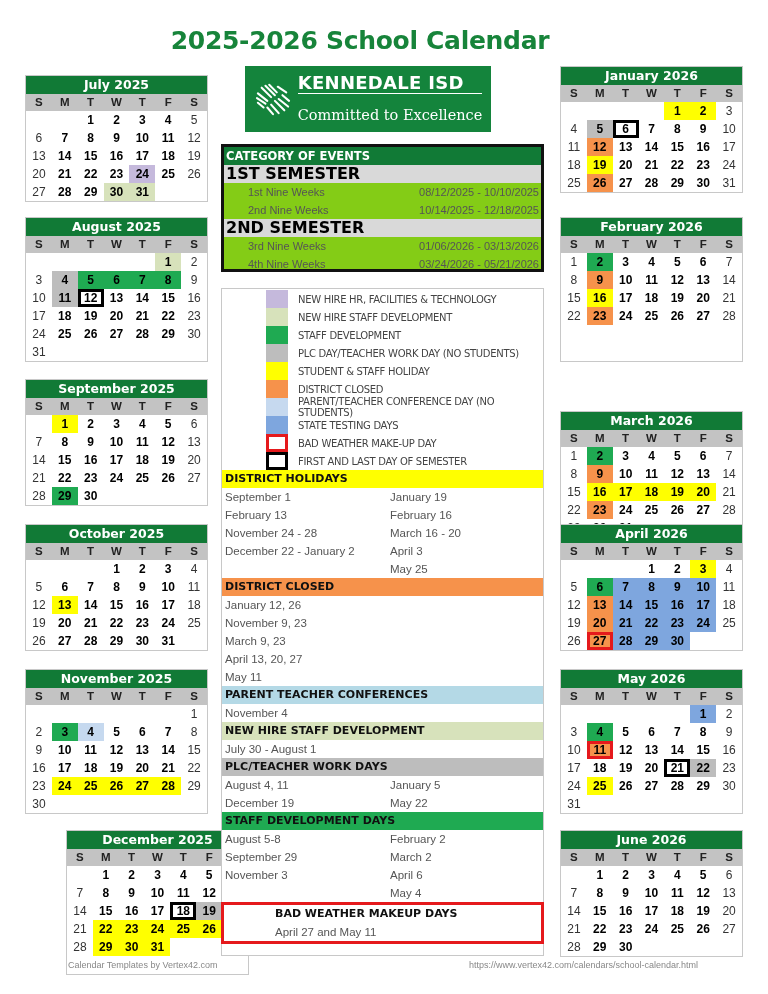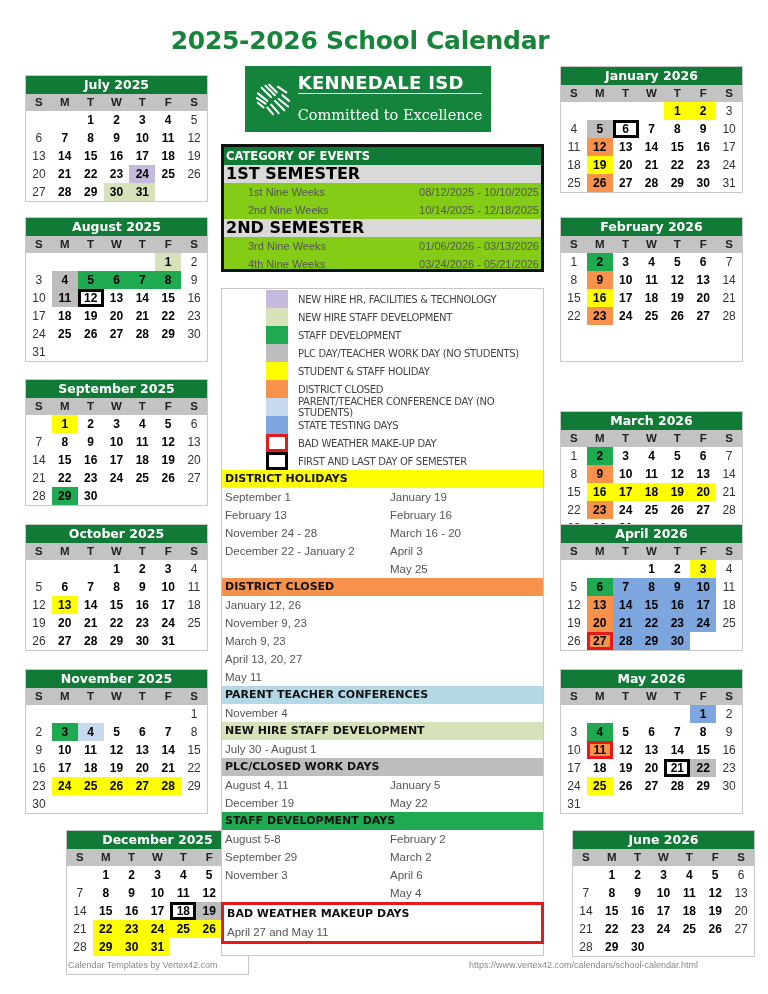--- a/index.html
+++ b/index.html
@@ -82,21 +82,21 @@
 
   .sec-head {
     height: 18px; line-height: 18px; padding-left: 3px;
     font-family: "DejaVu Sans", sans-serif; font-weight: bold; font-size: 11px; color: #111;
   }
   .ev-row { height: 18px; line-height: 18px; display: flex; font-size: 11.5px; color: #555; }
   .ev-row .col1 { width: 168px; padding-left: 3px; }
   .ev-row .col2 { flex: 1; }
 
   .bw-box {
-    border: 3px solid #e5191c; margin: 0 -1px;
+    border: 3px solid #e5191c; margin: 0 -1px; padding-left: 48px;
   }
 
   .footer { position: absolute; font-size: 9px; color: #888; }
 </style>
 </head>
 <body>
 
 <div class="title">2025-2026 School Calendar</div>
 
 <div class="logo">
@@ -689,21 +689,21 @@
       <div class="d we">30</div>
       <div class="d we">31</div>
       <div class="d empty"></div>
       <div class="d empty"></div>
       <div class="d empty"></div>
       <div class="d empty"></div>
       <div class="d empty"></div>
       <div class="d empty"></div>
     </div>
   </div>
-<div class="month" style="left:572px; top:830px;">
+<div class="month" style="left:560px; top:830px;">
     <div class="mhead">June 2026</div>
     <div class="dow">
       <span>S</span>
       <span>M</span>
       <span>T</span>
       <span>W</span>
       <span>T</span>
       <span>F</span>
       <span>S</span>
     </div>
@@ -875,21 +875,21 @@
     </div>
 
   <div class="sec-head c-nhsd">NEW HIRE STAFF DEVELOPMENT</div>
   <div>
       <div class="ev-row">
         <span class="col1">July 30 - August 1</span>
         <span class="col2"></span>
       </div>
     </div>
 
-  <div class="sec-head c-plc">PLC/CLOSED WORK DAYS</div>
+  <div class="sec-head c-plc">PLC/TEACHER WORK DAYS</div>
   <div>
       <div class="ev-row">
         <span class="col1">August 4, 11</span>
         <span class="col2">January 5</span>
       </div>
       <div class="ev-row">
         <span class="col1">December 19</span>
         <span class="col2">May 22</span>
       </div>
     </div>

